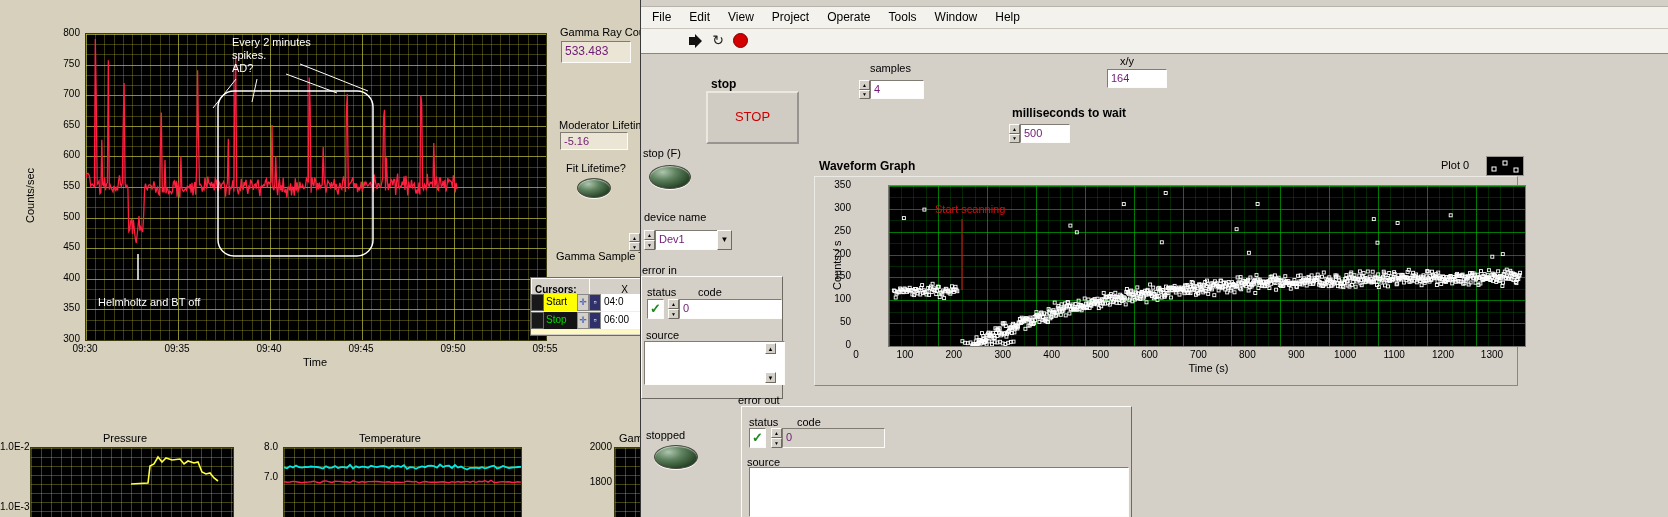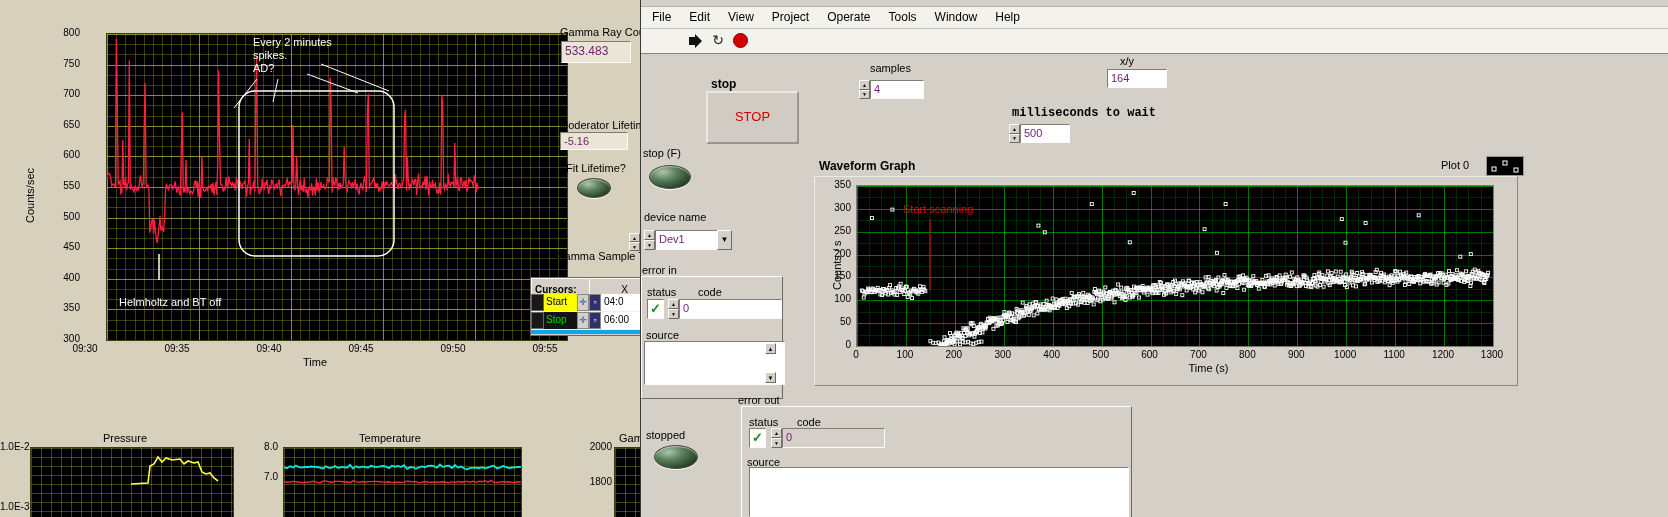--- a/index.html
+++ b/index.html
@@ -11,33 +11,33 @@
   .tick{position:absolute;font-size:10px;color:#000;text-align:center;white-space:nowrap;}
   .tick.r{text-align:right;}
   .raised{border:1px solid;border-color:#fdfcf8 #6e6a62 #6e6a62 #fdfcf8;}
   .plot{position:absolute;background:#000;overflow:hidden;}
   .plot.olive{
     background-image:
       repeating-linear-gradient(to right, rgba(215,215,80,.5) 0 1px, transparent 1px 92px),
       repeating-linear-gradient(to bottom, rgba(215,215,80,.5) 0 1px, transparent 1px 30.6px),
       repeating-linear-gradient(to right, rgba(160,160,40,.38) 0 1px, transparent 1px 9.2px),
       repeating-linear-gradient(to bottom, rgba(160,160,40,.38) 0 1px, transparent 1px 10.2px);
-    border:1px solid #3c3c10;margin-left:21px;}
+    border:1px solid #3c3c10;}
   .plot.olive-sm{
     background-image:
       repeating-linear-gradient(to right, rgba(170,170,45,.4) 0 1px, transparent 1px 10px),
       repeating-linear-gradient(to bottom, rgba(170,170,45,.4) 0 1px, transparent 1px 9px);
     border:1px solid #3c3c10;}
   .plot.green{
     background-image:
       repeating-linear-gradient(to right, rgba(0,200,0,.5) 0 1px, transparent 1px 48.92px),
       repeating-linear-gradient(to bottom, rgba(0,200,0,.5) 0 1px, transparent 1px 22.857px),
       repeating-linear-gradient(to right, rgba(0,130,0,.3) 0 1px, transparent 1px 12.23px),
       repeating-linear-gradient(to bottom, rgba(0,130,0,.3) 0 1px, transparent 1px 11.43px);
-    border:1px solid #7a7a72;}
+    border:1px solid #7a7a72;margin-left:32px;}
   .vtext{position:absolute;writing-mode:vertical-rl;transform:rotate(180deg);font-size:11px;color:#000;text-align:center;white-space:nowrap;}
   .led{position:absolute;border-radius:50%;border:1px solid #4a4a42;
        background:radial-gradient(ellipse at 32% 28%, #aec6ae 0%, #5d805d 35%, #1e3c1e 80%);
        box-shadow:0 1px 0 #fdfcf8, inset 0 1px 1px rgba(255,255,255,.55);}
   .fld{position:absolute;background:#fff;border:1px solid;border-color:#807c74 #fdfcf8 #fdfcf8 #807c74;
        font-size:11px;color:#701a75;padding:2px 3px;white-space:nowrap;overflow:hidden;}
   .spin{position:absolute;width:11px;display:flex;flex-direction:column;}
   .spin div{flex:1;background:#d4d0c8;border:1px solid;border-color:#fdfcf8 #6e6a62 #6e6a62 #fdfcf8;
        font-size:5px;display:flex;align-items:center;justify-content:center;color:#000;}
   .check{position:absolute;background:#fff;border:1px solid;border-color:#807c74 #fdfcf8 #fdfcf8 #807c74;
@@ -86,21 +86,21 @@
       <div>▼</div>
     </div>
 
     <div id="cursors-panel" class="abs" style="left:530px;top:277px;width:110px;height:57px;background:#d4d0c8;border:1px solid #6e6a62;overflow:hidden;">
       <div class="abs raised" style="left:0;top:0;width:58px;height:15px;background:#d4d0c8;">
         <span style="font-size:10px;font-weight:bold;padding-left:3px;text-align:center;">Cursors:</span>
       </div>
       <div class="abs raised" style="left:58px;top:0;width:52px;height:15px;background:#d4d0c8;text-align:right;">
         <span style="font-size:10px;padding-right:14px;">X</span>
       </div>
-      <div id="cursor-rows" class="abs" style="left:0;top:16px;width:110px;height:40px;background:#0ea5e9;">
+      <div id="cursor-rows" class="abs" style="left:0;top:16px;width:110px;height:40px;background:#fef9c3;">
           <div style="display: flex; height: 17px; font-size: 10px; align-items: stretch; border-bottom: 1px solid rgb(238, 238, 238);">
             <div style="width: 13px; background: rgb(24, 24, 24); border: 1px solid rgb(102, 102, 102); box-sizing: border-box;"></div>
             <div style="width: 33px; padding: 2px 0px 0px 2px; box-sizing: border-box; background: rgb(255, 255, 0); color: rgb(0, 0, 0);">Start</div>
             <div style="width: 12px; background: rgb(212, 208, 200); color: rgb(34, 68, 187); font-size: 9px; text-align: center; padding-top: 2px; box-sizing: border-box; border: 1px solid rgb(136, 136, 136);">✛</div>
             <div style="width: 12px; background: rgb(48, 48, 106); color: rgb(255, 255, 255); font-size: 9px; text-align: center; padding-top: 2px; box-sizing: border-box; border: 1px solid rgb(136, 136, 136);">▫</div>
             <div style="flex: 1 1 0%; background: rgb(255, 255, 255); padding: 2px 0px 0px 3px; box-sizing: border-box;">04:0</div>
           </div>
           <div style="display: flex; height: 17px; font-size: 10px; align-items: stretch; border-bottom: 1px solid rgb(238, 238, 238);">
             <div style="width: 13px; background: rgb(24, 24, 24); border: 1px solid rgb(102, 102, 102); box-sizing: border-box;"></div>
             <div style="width: 33px; padding: 2px 0px 0px 2px; box-sizing: border-box; background: rgb(20, 20, 20); color: rgb(0, 221, 0);">Stop</div>
@@ -181,21 +181,21 @@
     <div class="lbl" style="left:229px;top:62px;">samples</div>
     <div class="spin" style="left:218px;top:80px;height:19px;">
       <div>▲</div>
       <div>▼</div>
     </div>
     <div class="fld" style="left:229px;top:80px;width:46px;height:13px;">4</div>
 
     <div class="lbl" style="left:479px;top:55px;">x/y</div>
     <div class="fld" style="left:466px;top:69px;width:52px;height:13px;">164</div>
 
-    <div class="lbl bold" style="left:371px;top:106px;font-family:Liberation Mono, monospace;">milliseconds to wait</div>
+    <div class="lbl bold" style="left:371px;top:106px;">milliseconds to wait</div>
     <div class="spin" style="left:368px;top:124px;height:19px;">
       <div>▲</div>
       <div>▼</div>
     </div>
     <div class="fld" style="left:379px;top:124px;width:42px;height:13px;">500</div>
 
     <div class="lbl" style="left:2px;top:147px;">stop (F)</div>
     <div class="led" style="left:8px;top:165px;width:40px;height:22px;"></div>
 
     <div class="lbl" style="left:3px;top:211px;">device name</div>

